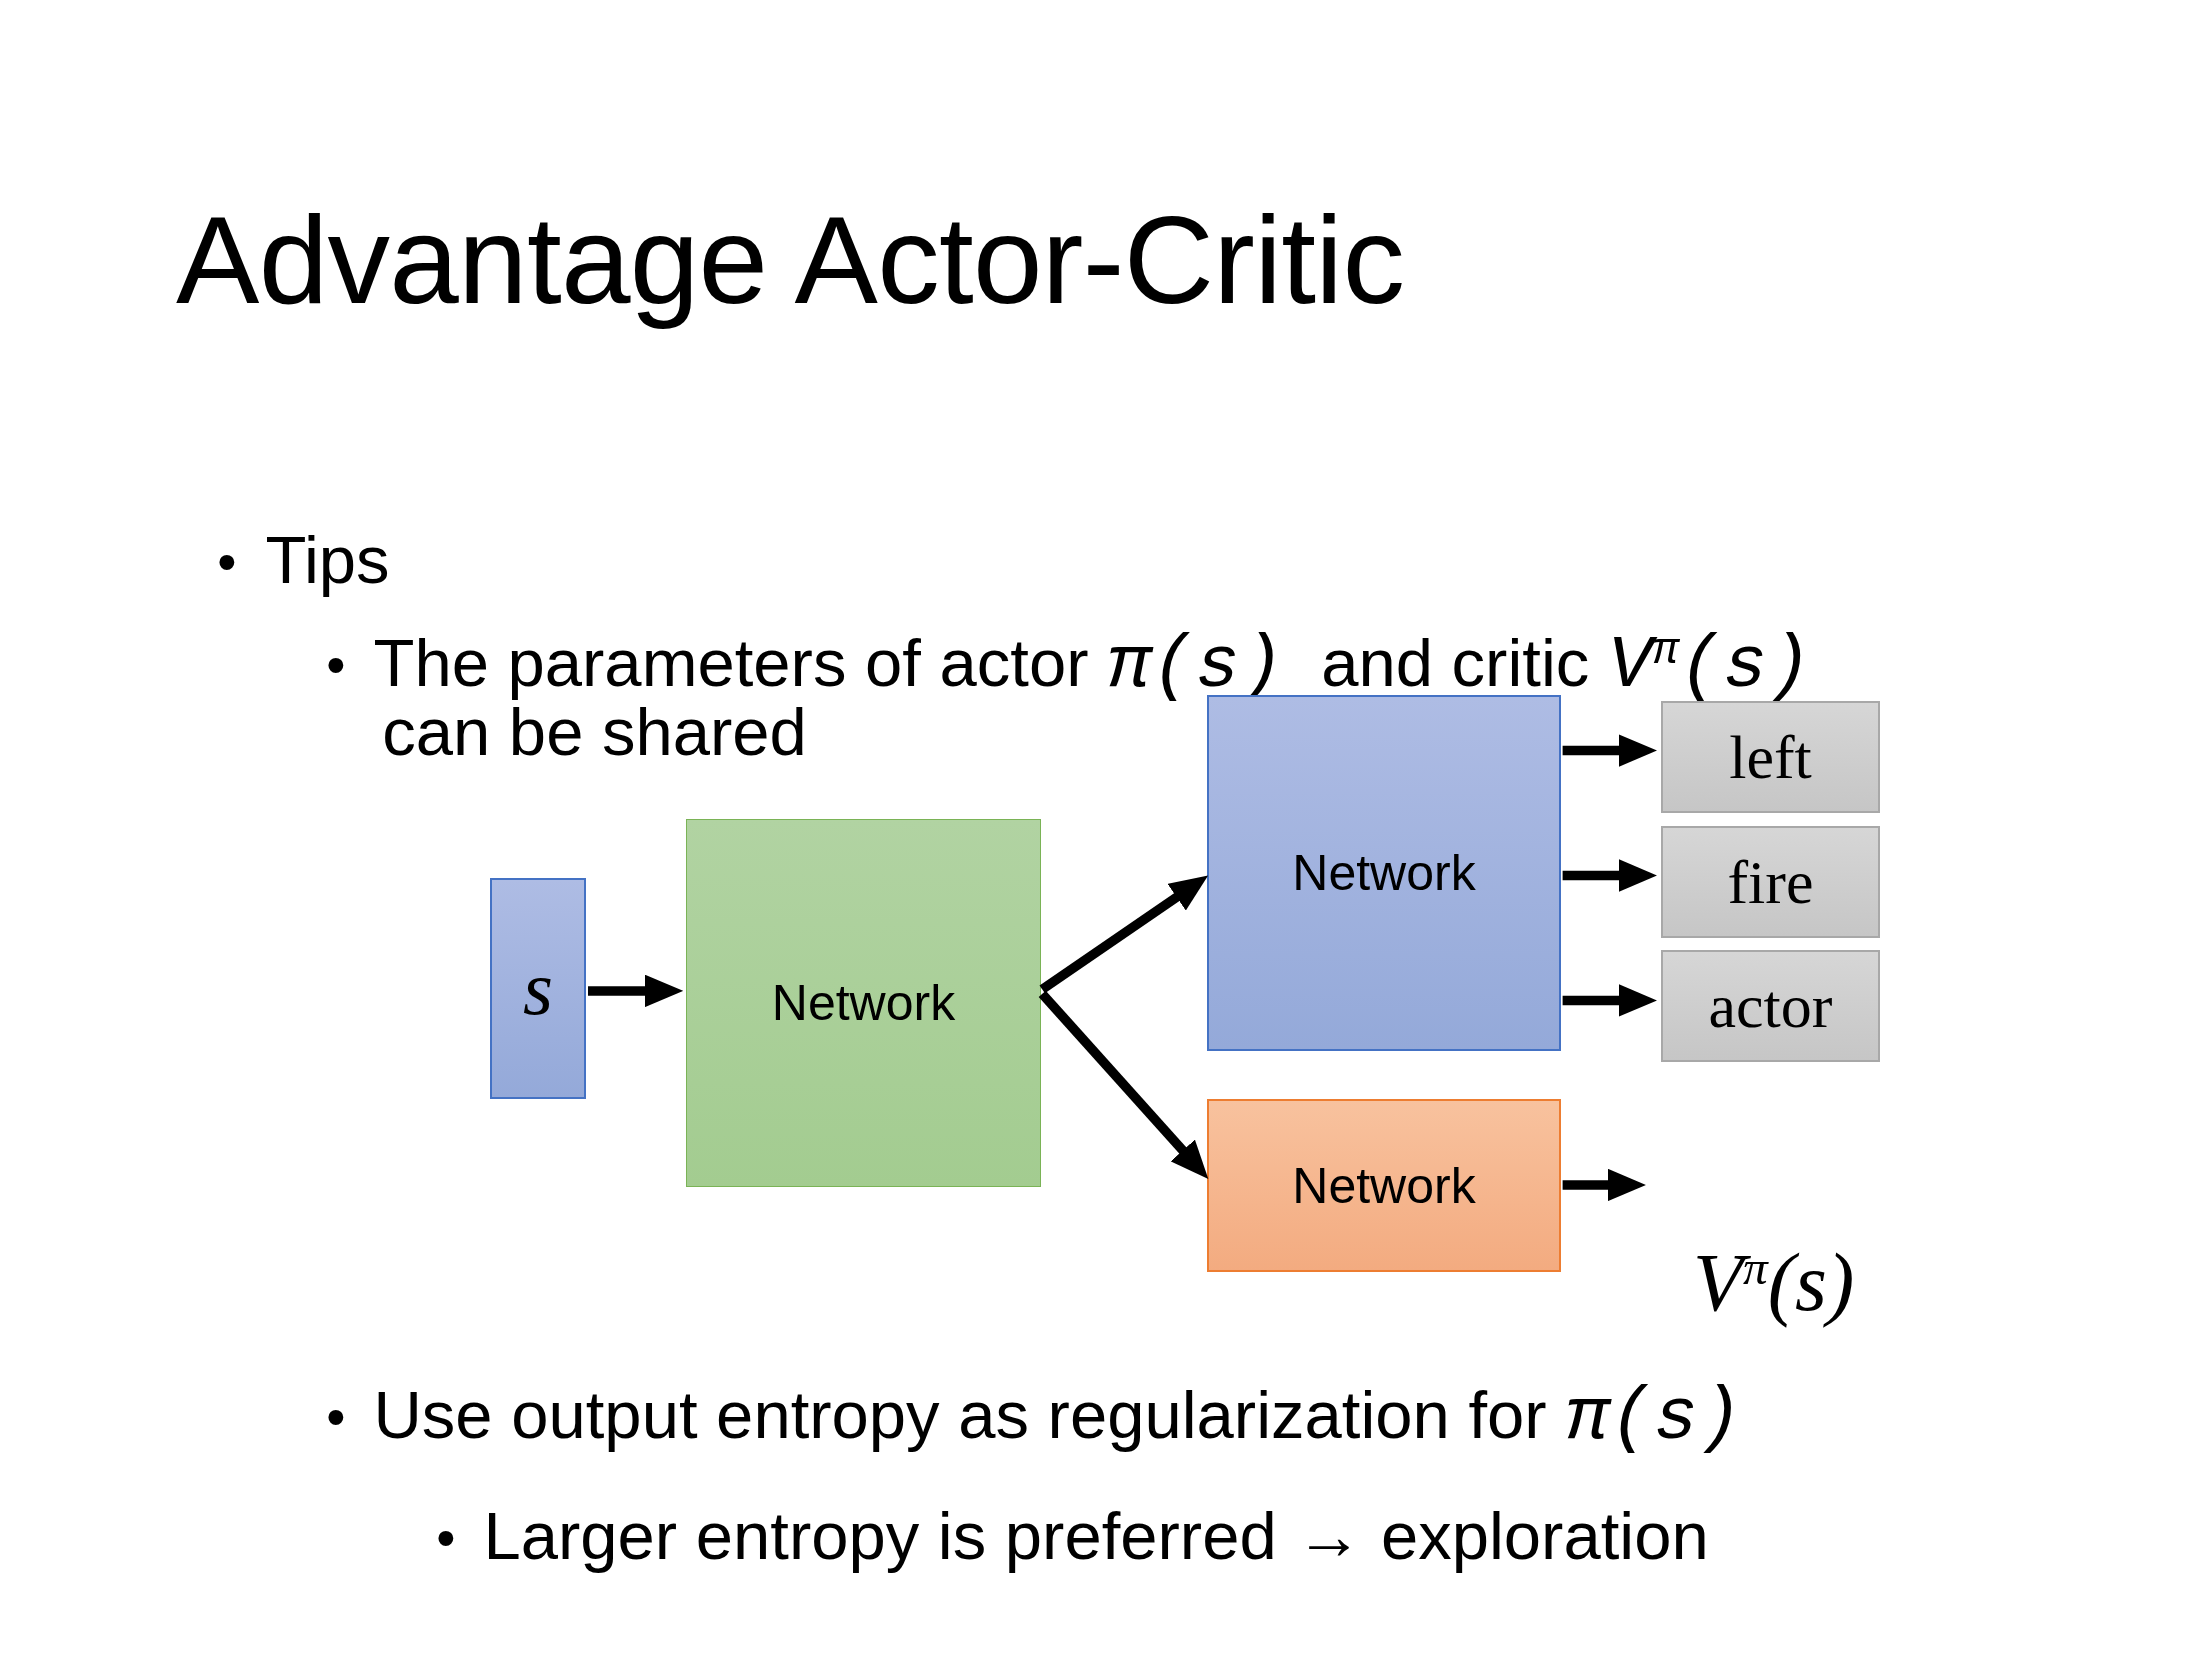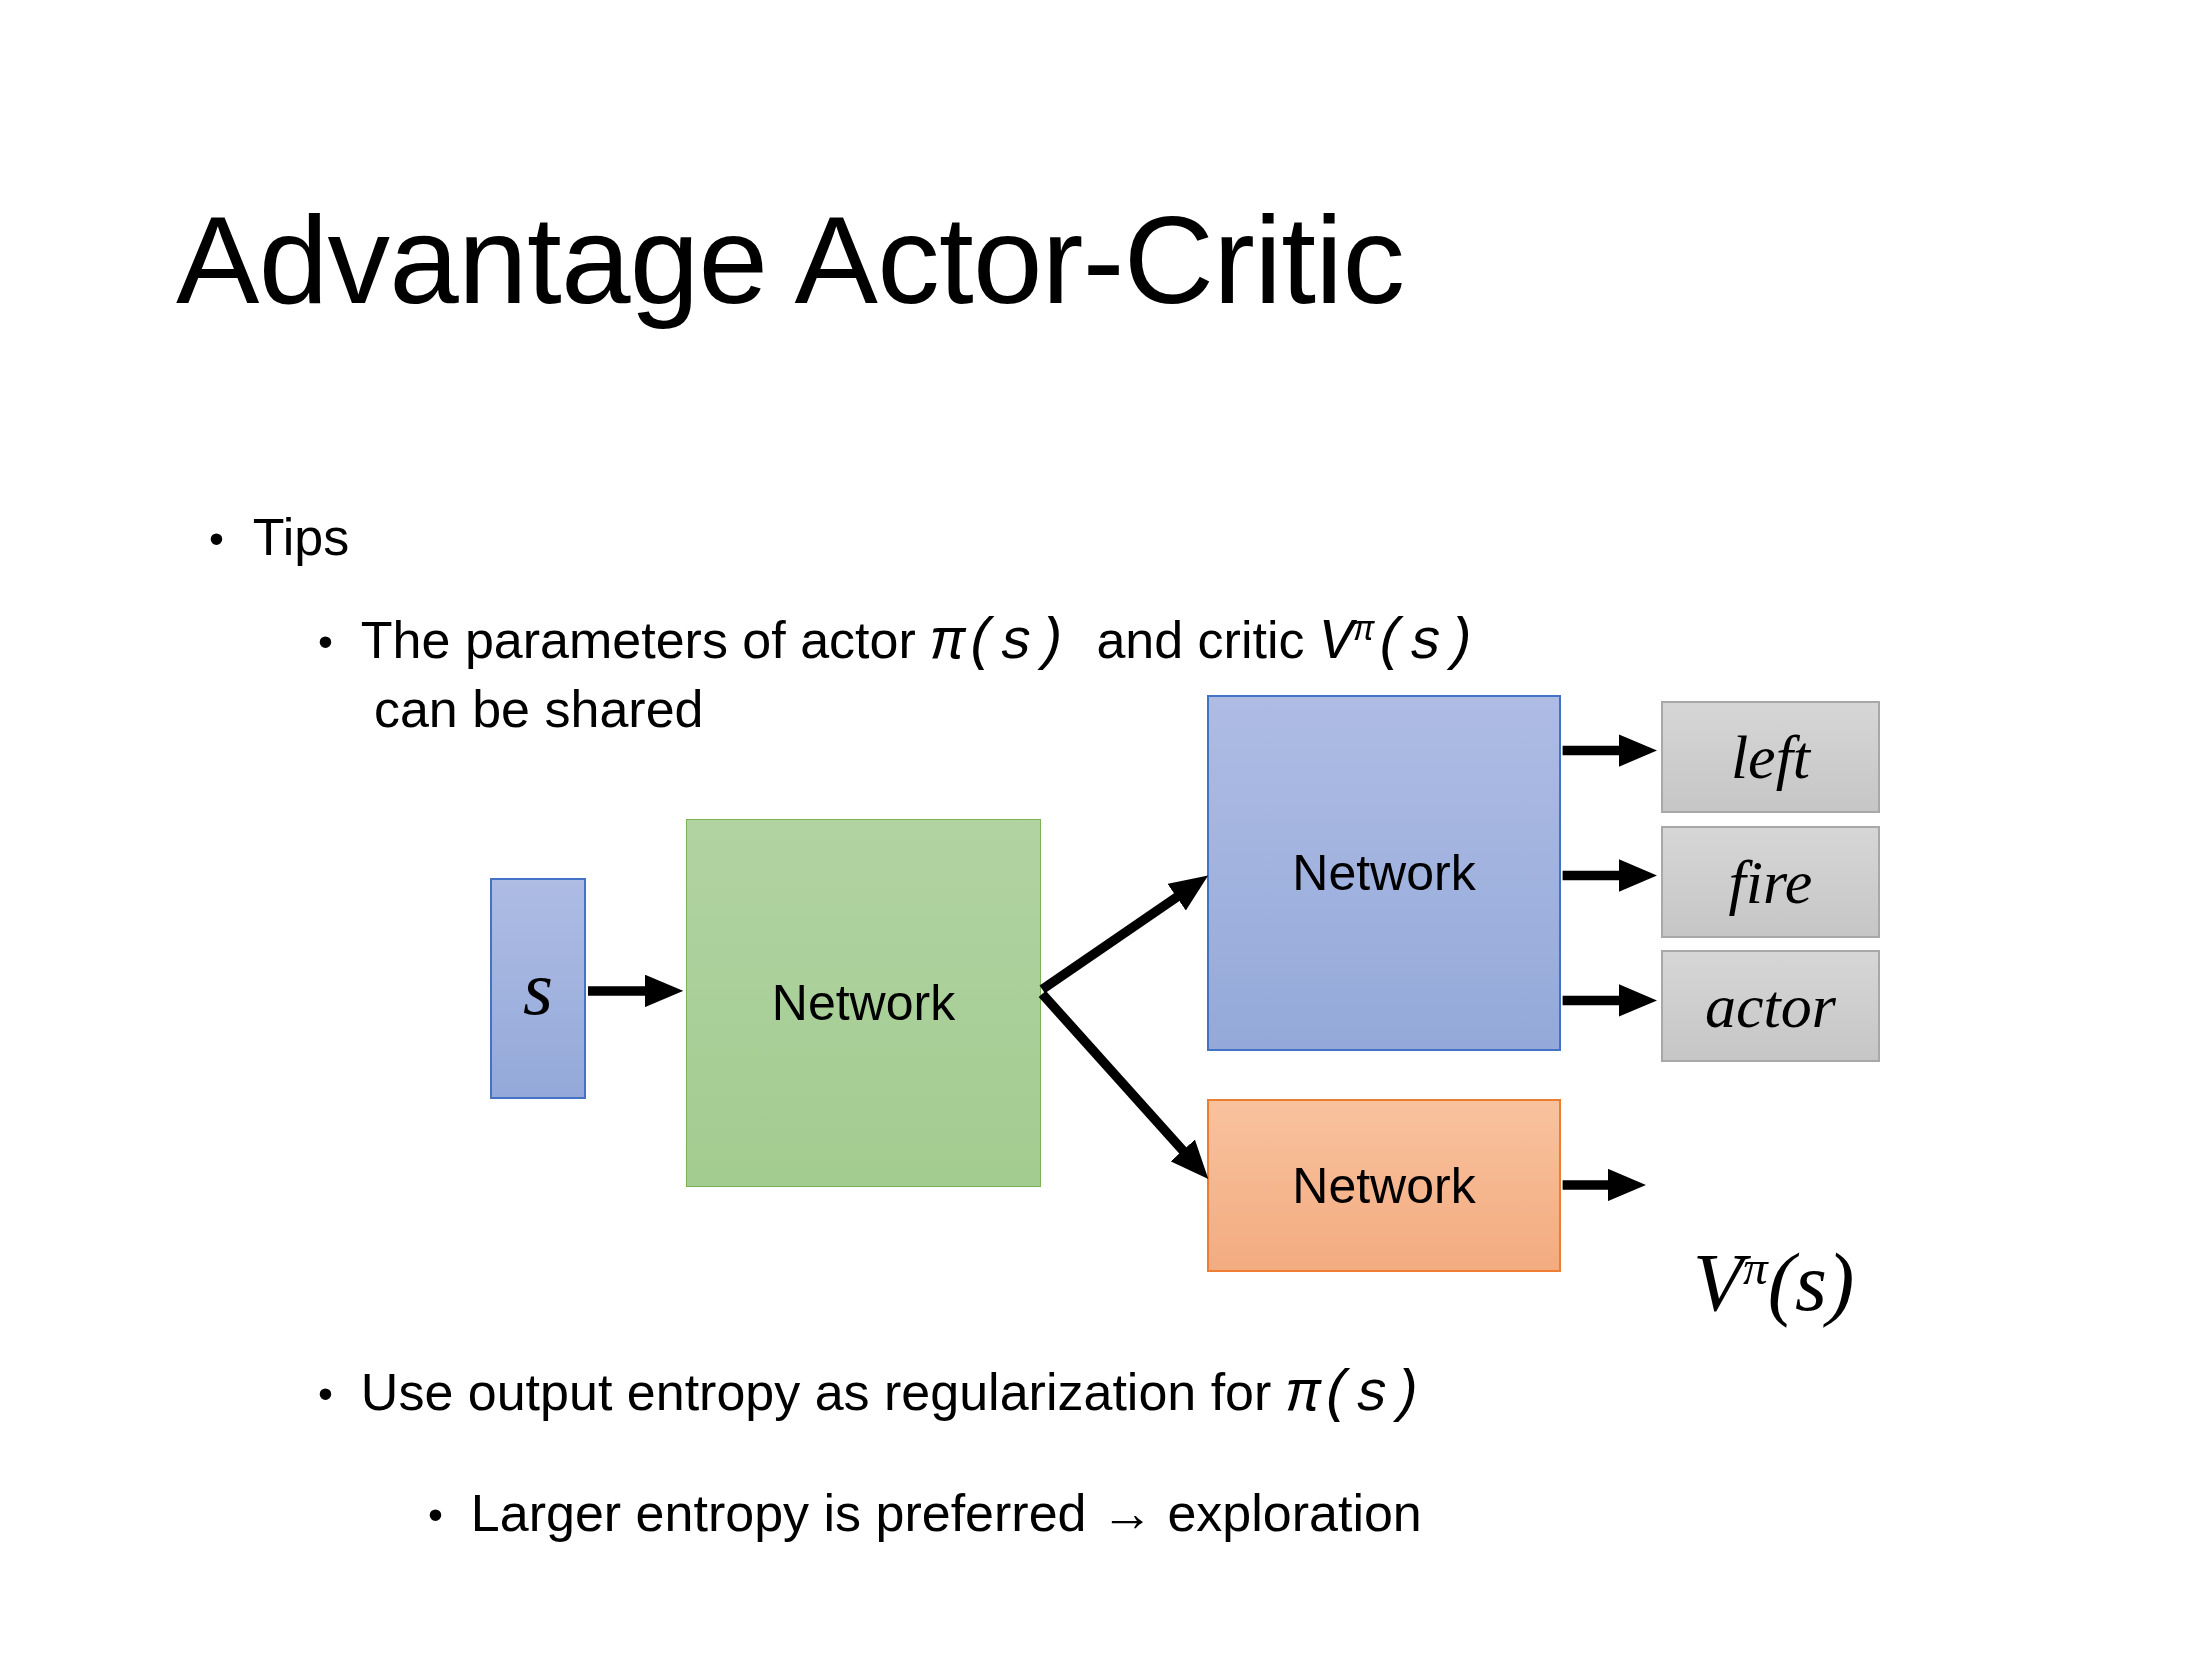--- a/index.html
+++ b/index.html
@@ -2,21 +2,21 @@
 <html style="--blue-fill-top: #aebce4; --blue-fill-bottom: #94a9d9; --blue-border: #4472c4; --green-fill-top: #b1d3a2; --green-fill-bottom: #a3cc90; --green-border: #7ab356; --orange-fill-top: #f8c29e; --orange-fill-bottom: #f3ab80; --orange-border: #ed7d31; --gray-fill-top: #d6d6d6; --gray-fill-bottom: #c6c6c6; --gray-border: #a8a8a8; --arrow: #000000; --text: #000000;font-size:11.8px"><head>
 <meta charset="utf-8">
 <style>
   html,body { margin:0; padding:0; }
   body {
     width:2205px; height:1654px; position:relative;
     background:#ffffff; overflow:hidden;
     font-family:"Liberation Sans", sans-serif; color:#000;
   }
   .abs { position:absolute; }
-  .line { position:absolute; line-height:1; white-space:pre; font-size:52px; }
+  .line { position:absolute; line-height:1; white-space:pre; font-size:67px; }
   .bullet { display:inline-block; font-size:0.82em; margin-right:29px; transform:translateY(-0.04em); }
   .math { font-family:Liberation Mono, monospace; font-style:italic; font-size:1.1em; }
   .math sup, .value sup { font-size:0.6em; vertical-align:0.52em; font-style:italic; }
   #title { left:176px; top:197px; font-size:125px; line-height:1; white-space:pre; letter-spacing:-0.7px; }
 
   
   .box { position:absolute; box-sizing:border-box; display:flex; align-items:center; justify-content:center; }
   #s-box {
     left:490px; top:878px; width:96px; height:221px;
     background:linear-gradient(180deg, var(--blue-fill-top), var(--blue-fill-bottom));
@@ -36,21 +36,20 @@
   #critic-box {
     left:1207px; top:1099px; width:354px; height:173px;
     background:linear-gradient(180deg, var(--orange-fill-top), var(--orange-fill-bottom));
     border:2.2px solid var(--orange-border);
   }
   .net-lbl { font-size:50px; }
   .action-box {
     left:1661px; width:219px; height:112px;
     background:linear-gradient(180deg, var(--gray-fill-top), var(--gray-fill-bottom));
     border:2.2px solid var(--gray-border);
-    font-style:italic;
   }
   #action-left  { top:701px; }
   #action-right { top:826px; }
   #action-fire  { top:950px; }
   .action-lbl { font-family:"Liberation Serif", serif; font-size:62px; }
   .value { left:1652px; top:1136px; font-family:"Liberation Serif", serif;
            font-style:italic; font-size:82px; line-height:1.2; white-space:pre;text-align:right; }
   #arrows { left:0; top:0; pointer-events:none; }
   #arrows line { stroke:var(--arrow); stroke-width:13; }
   #arrows path { fill:var(--arrow); }

